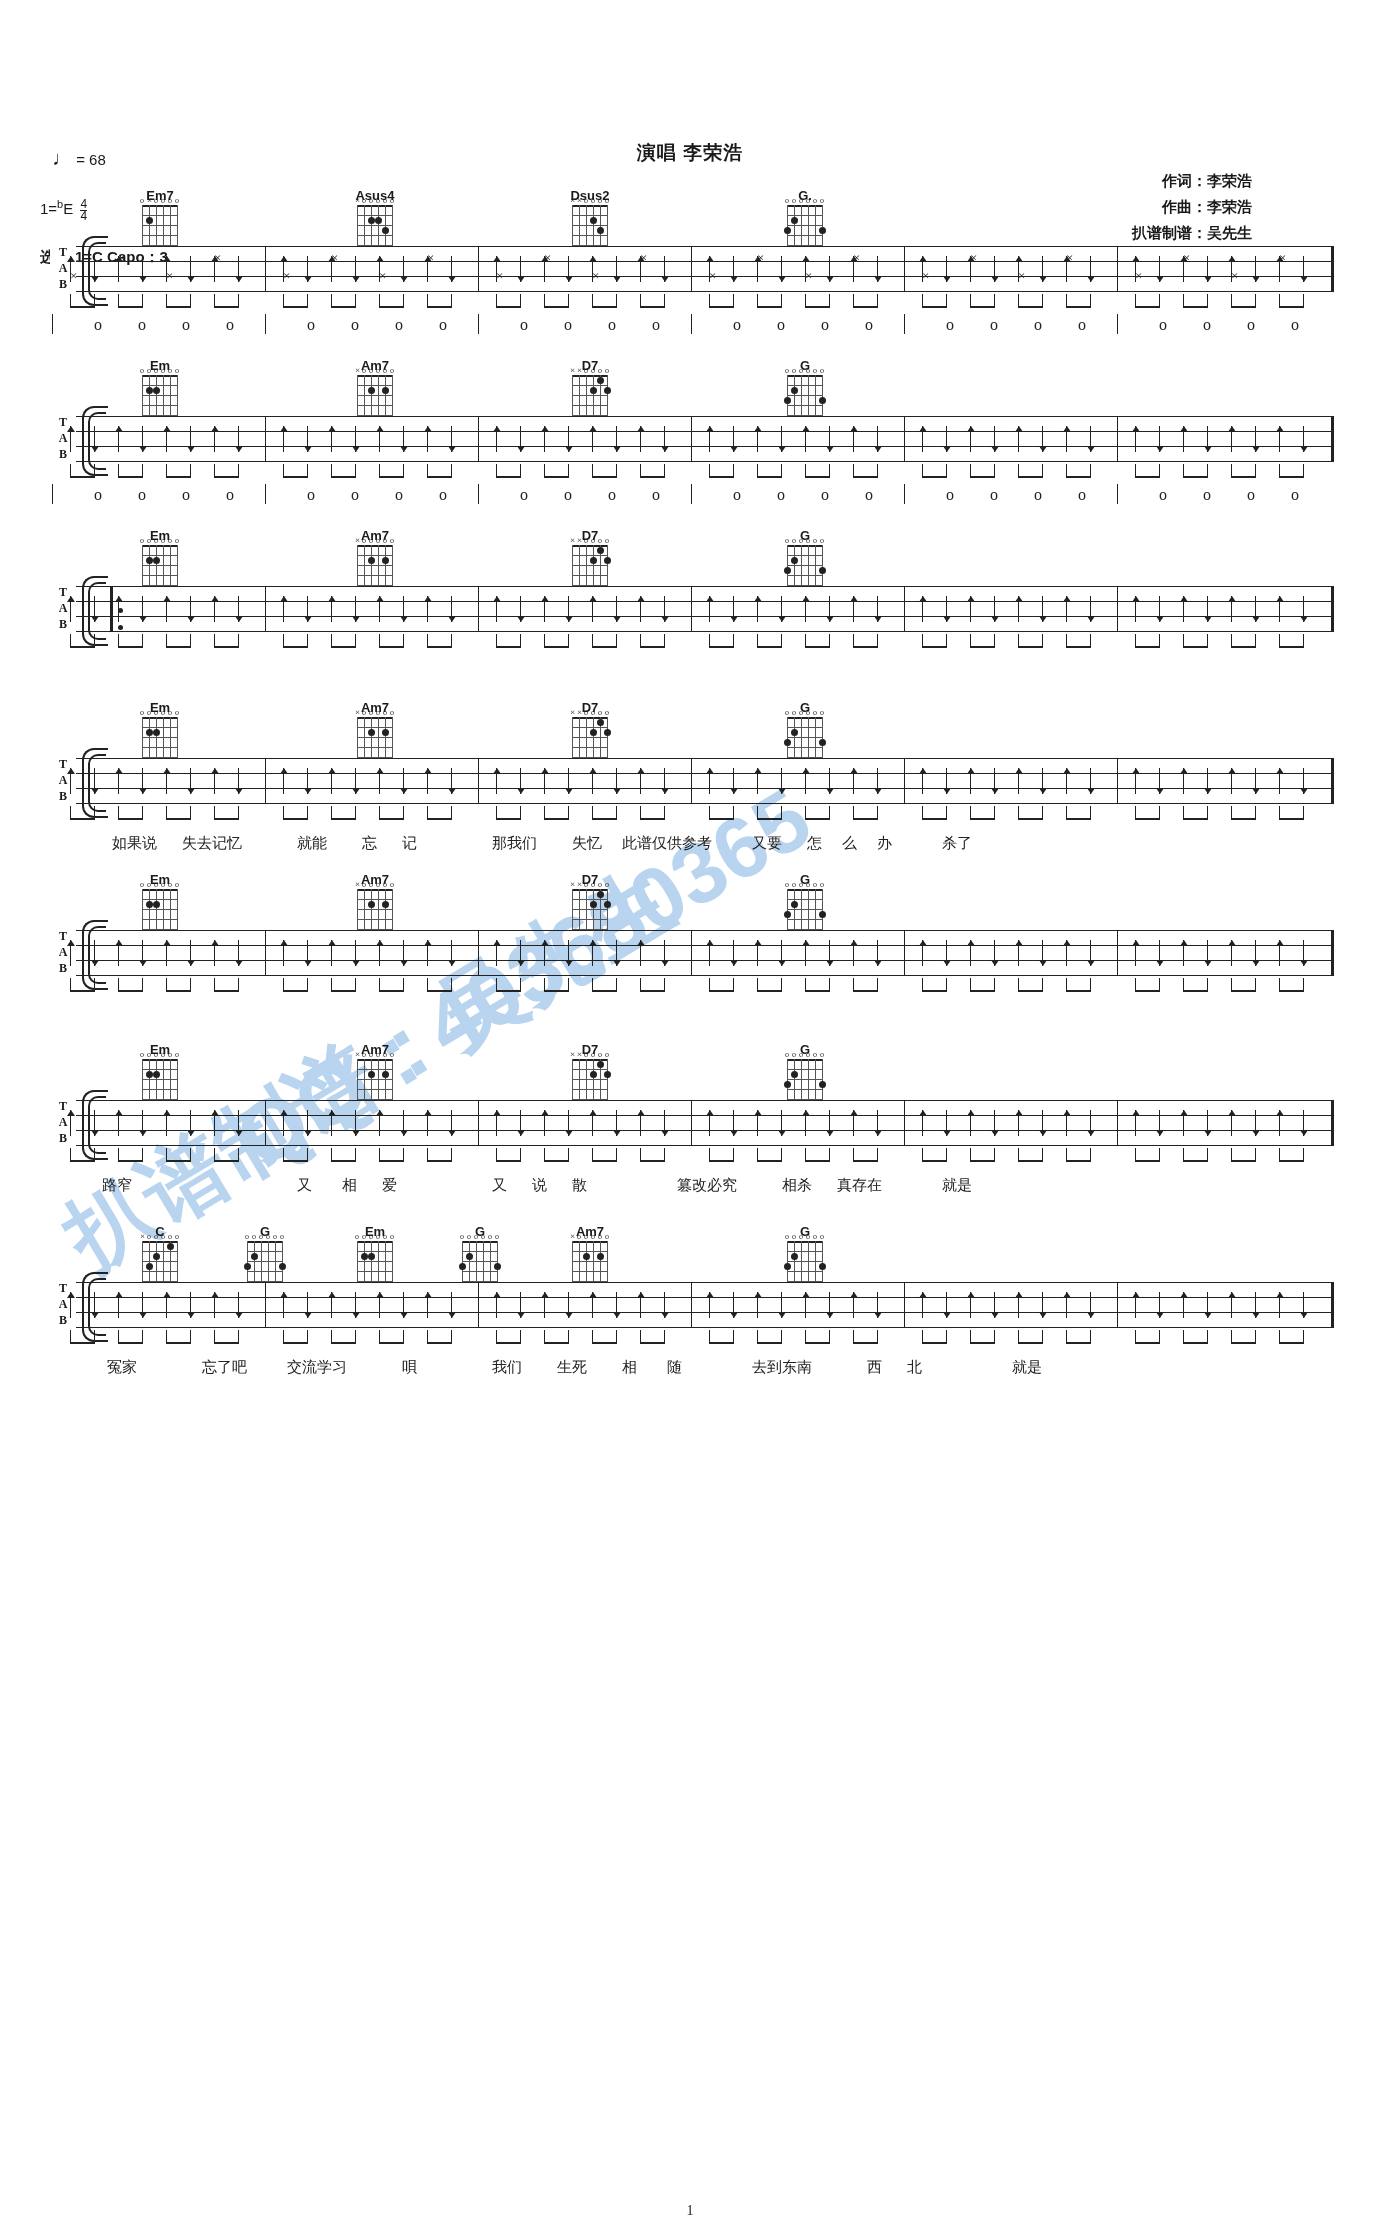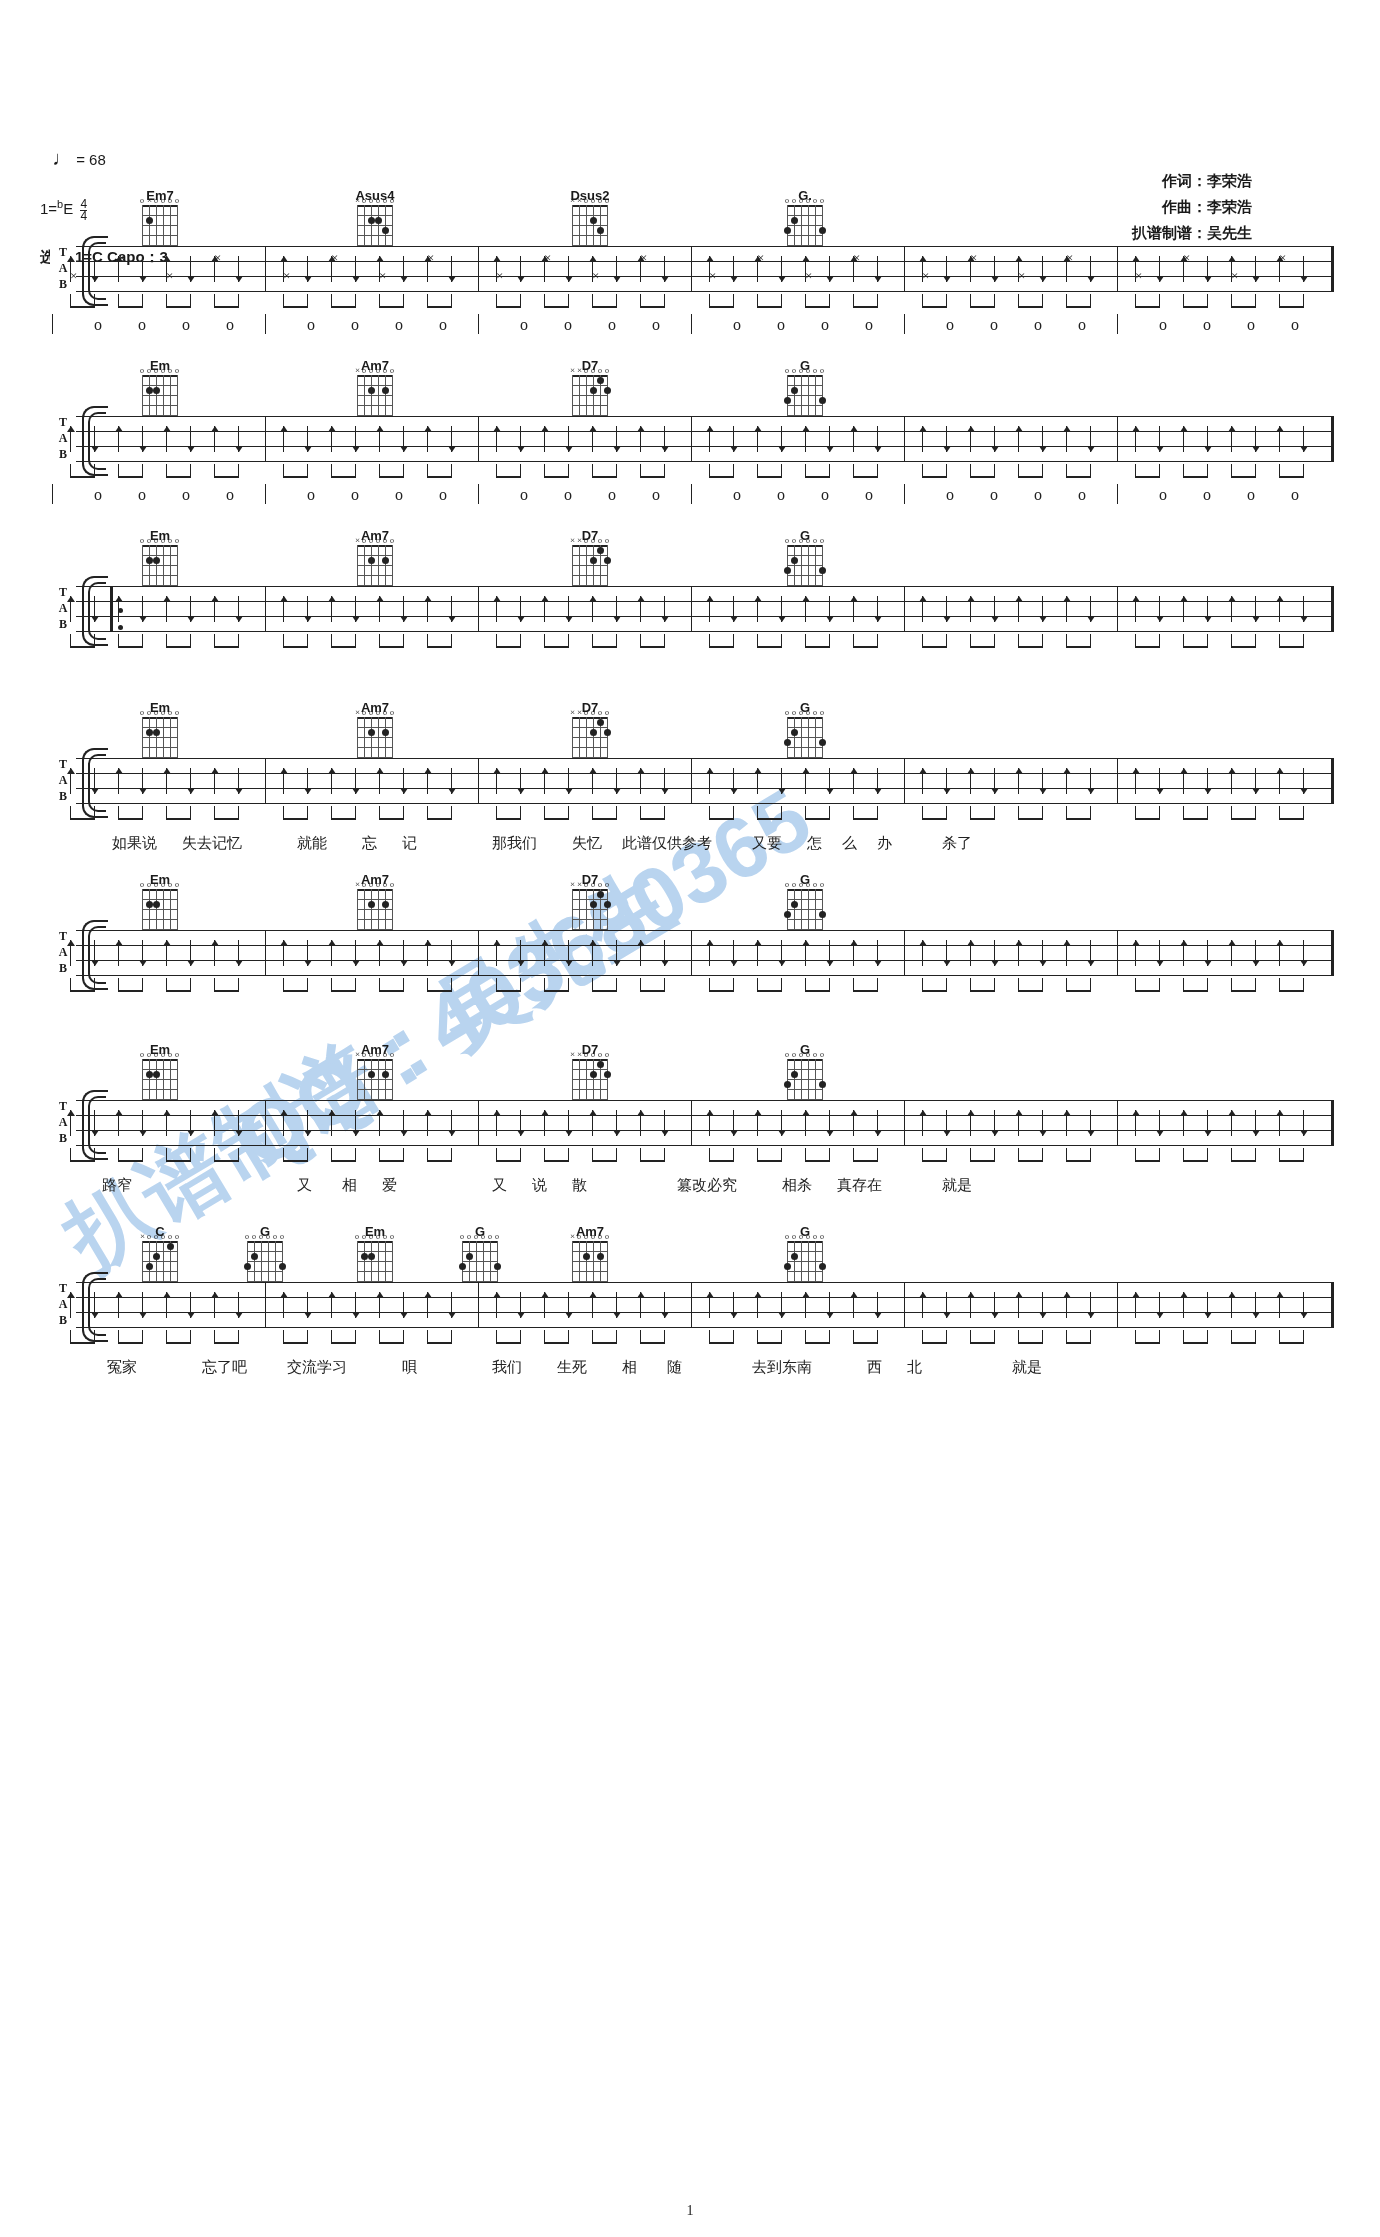--- a/index.html
+++ b/index.html
@@ -150,20 +150,21 @@
 </head>
 <body>
 
 <div class="page">
 
   <div class="watermark">
     <div class="wm-text wm1">扒谱制谱：吴先生</div>
     <div class="wm-text wm2">QQ：403680365</div>
   </div>
 
+  <div class="performer">演唱 李荣浩</div>
 
   <div class="tempo">
     <span class="note">♩</span>
     <span>= 68</span>
   </div>
 
   <div class="keysig">
     <span>1=</span><span class="flat">b</span><span>E</span>
     <span class="frac">
       <span style="display:block; border-bottom:1px solid #222;">4</span>

